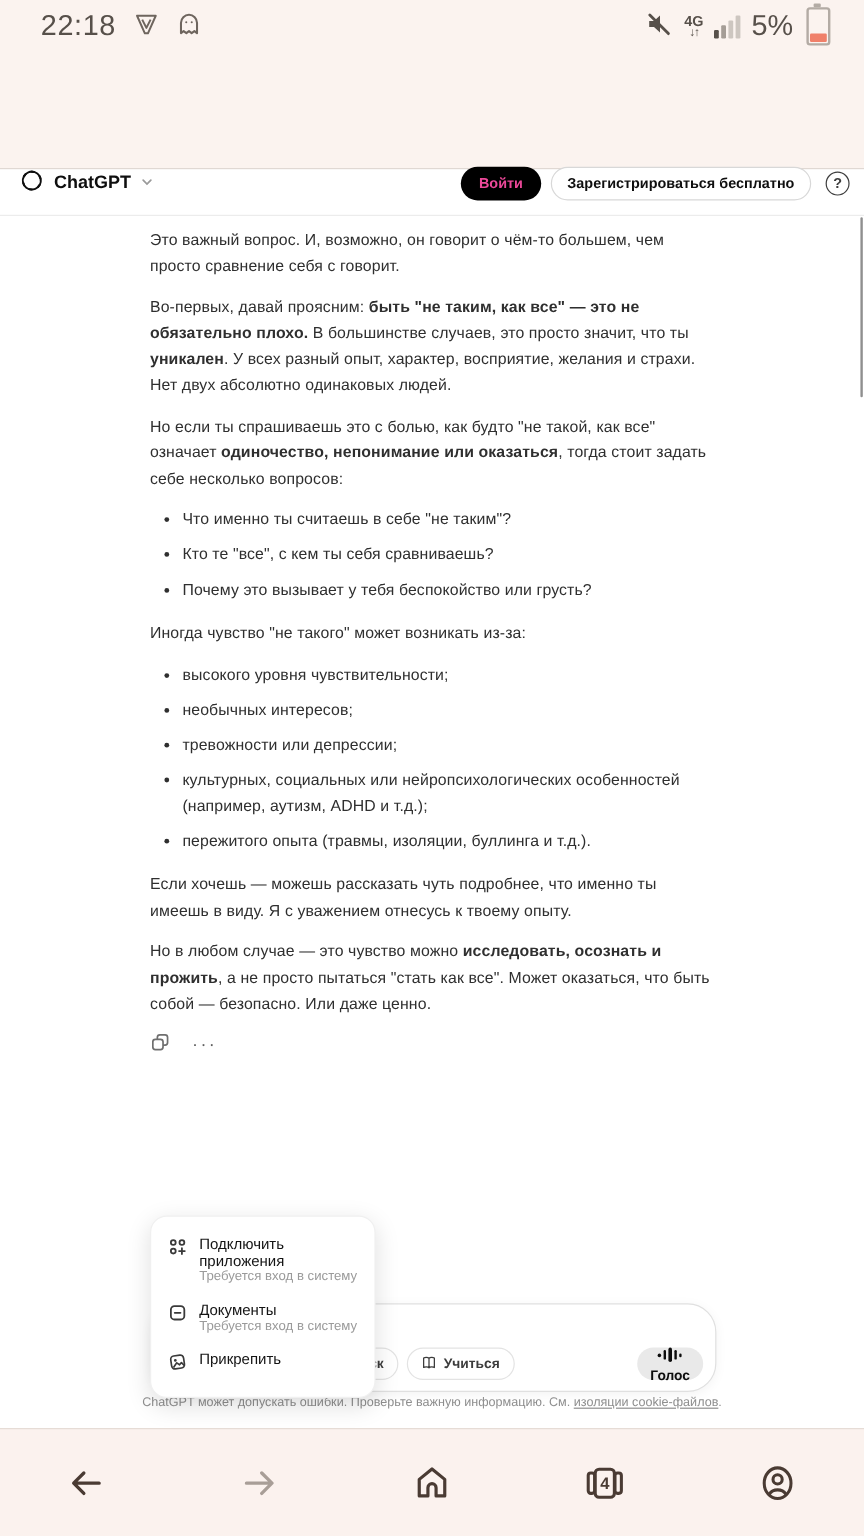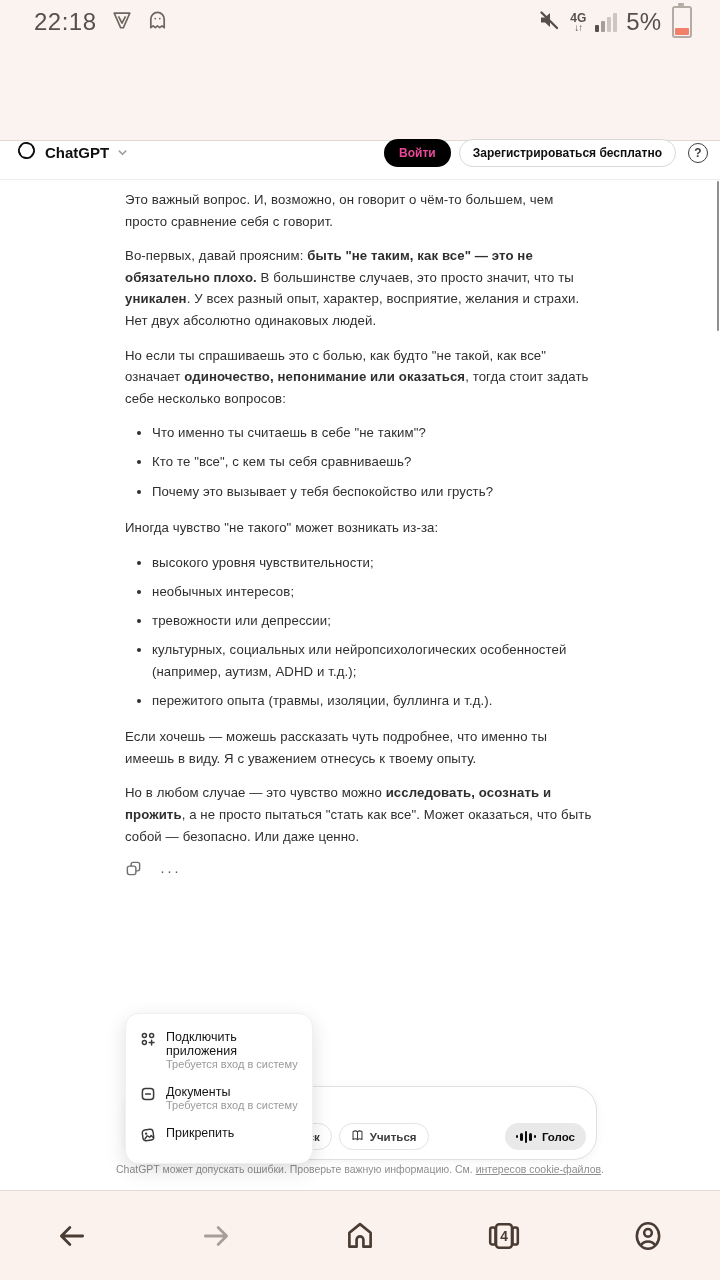--- a/index.html
+++ b/index.html
@@ -55,21 +55,21 @@
   .assistant b{font-weight:700;}
   .actions{display:flex;align-items:center;gap:18px;margin-top:12px;color:#5f5f5f;}
   .actions .more{font-size:15px;letter-spacing:2px;color:#5f5f5f;line-height:10px;}
 
   
   .composer{position:absolute;left:125px;top:945px;width:472px;height:74px;background:#fff;
     border:1px solid #e0e0e0;border-radius:24px;box-shadow:0 2px 10px rgba(0,0,0,.05);box-sizing:border-box;}
   .pill-row{position:absolute;left:10px;right:10px;bottom:9px;display:flex;align-items:center;gap:7px;}
   .pill{display:flex;align-items:center;gap:6px;height:27px;padding:0 11px;border:1px solid #e3e3e3;
     border-radius:999px;font-size:11.5px;font-weight:600;color:#3c3c3c;background:#fff;box-sizing:border-box;}
-  .pill-voice{margin-left:auto;background:#e9e9e9;border:none;color:#0d0d0d;}
+  .pill-voice{margin-left:auto;background:#e9e9e9;border:none;color:#0d0d0d;flex-direction:column;}
   .voice-bars{display:flex;align-items:center;gap:2px;}
   .voice-bars i{display:block;width:2.4px;border-radius:2px;background:#0d0d0d;}
 
   
   .popup{position:absolute;left:125px;top:872px;width:186px;background:#fff;border:1px solid #f0f0f0;
     border-radius:14px;box-shadow:0 6px 20px rgba(0,0,0,.13);padding:9px 0;z-index:5;}
   .popup-item{display:flex;align-items:flex-start;gap:10px;padding:7px 14px;}
   .popup-item .txt{display:flex;flex-direction:column;gap:0;}
   .popup-title{font-size:12.5px;color:#141414;line-height:14px;}
   .popup-sub{font-size:11px;color:#9a9a9a;line-height:13px;}
@@ -271,21 +271,21 @@
             </g>
           </svg>
         </span>
         <span class="txt">
           <span class="popup-title">Прикрепить</span>
         </span>
       </div>
     </div>
 
     <div class="page-footer">
-      <span>ChatGPT может допускать ошибки. Проверьте важную информацию. См. </span><a href="#">интересов cookie-файлов</a><span>.</span>
+      <span>ChatGPT может допускать ошибки. Проверьте важную информацию. См. </span><a href="#">изоляции cookie-файлов</a><span>.</span>
     </div>
   </div>
 
   <div class="bottom-nav">
     <div class="nav-btn">
       <svg width="34" height="34" viewBox="0 0 32 32" fill="none" stroke="#4a3b33" stroke-width="2.6" stroke-linecap="round" stroke-linejoin="round">
         <path d="M26 16 H7 M14 8 l-8 8 8 8"></path>
       </svg>
     </div>
     <div class="nav-btn">

